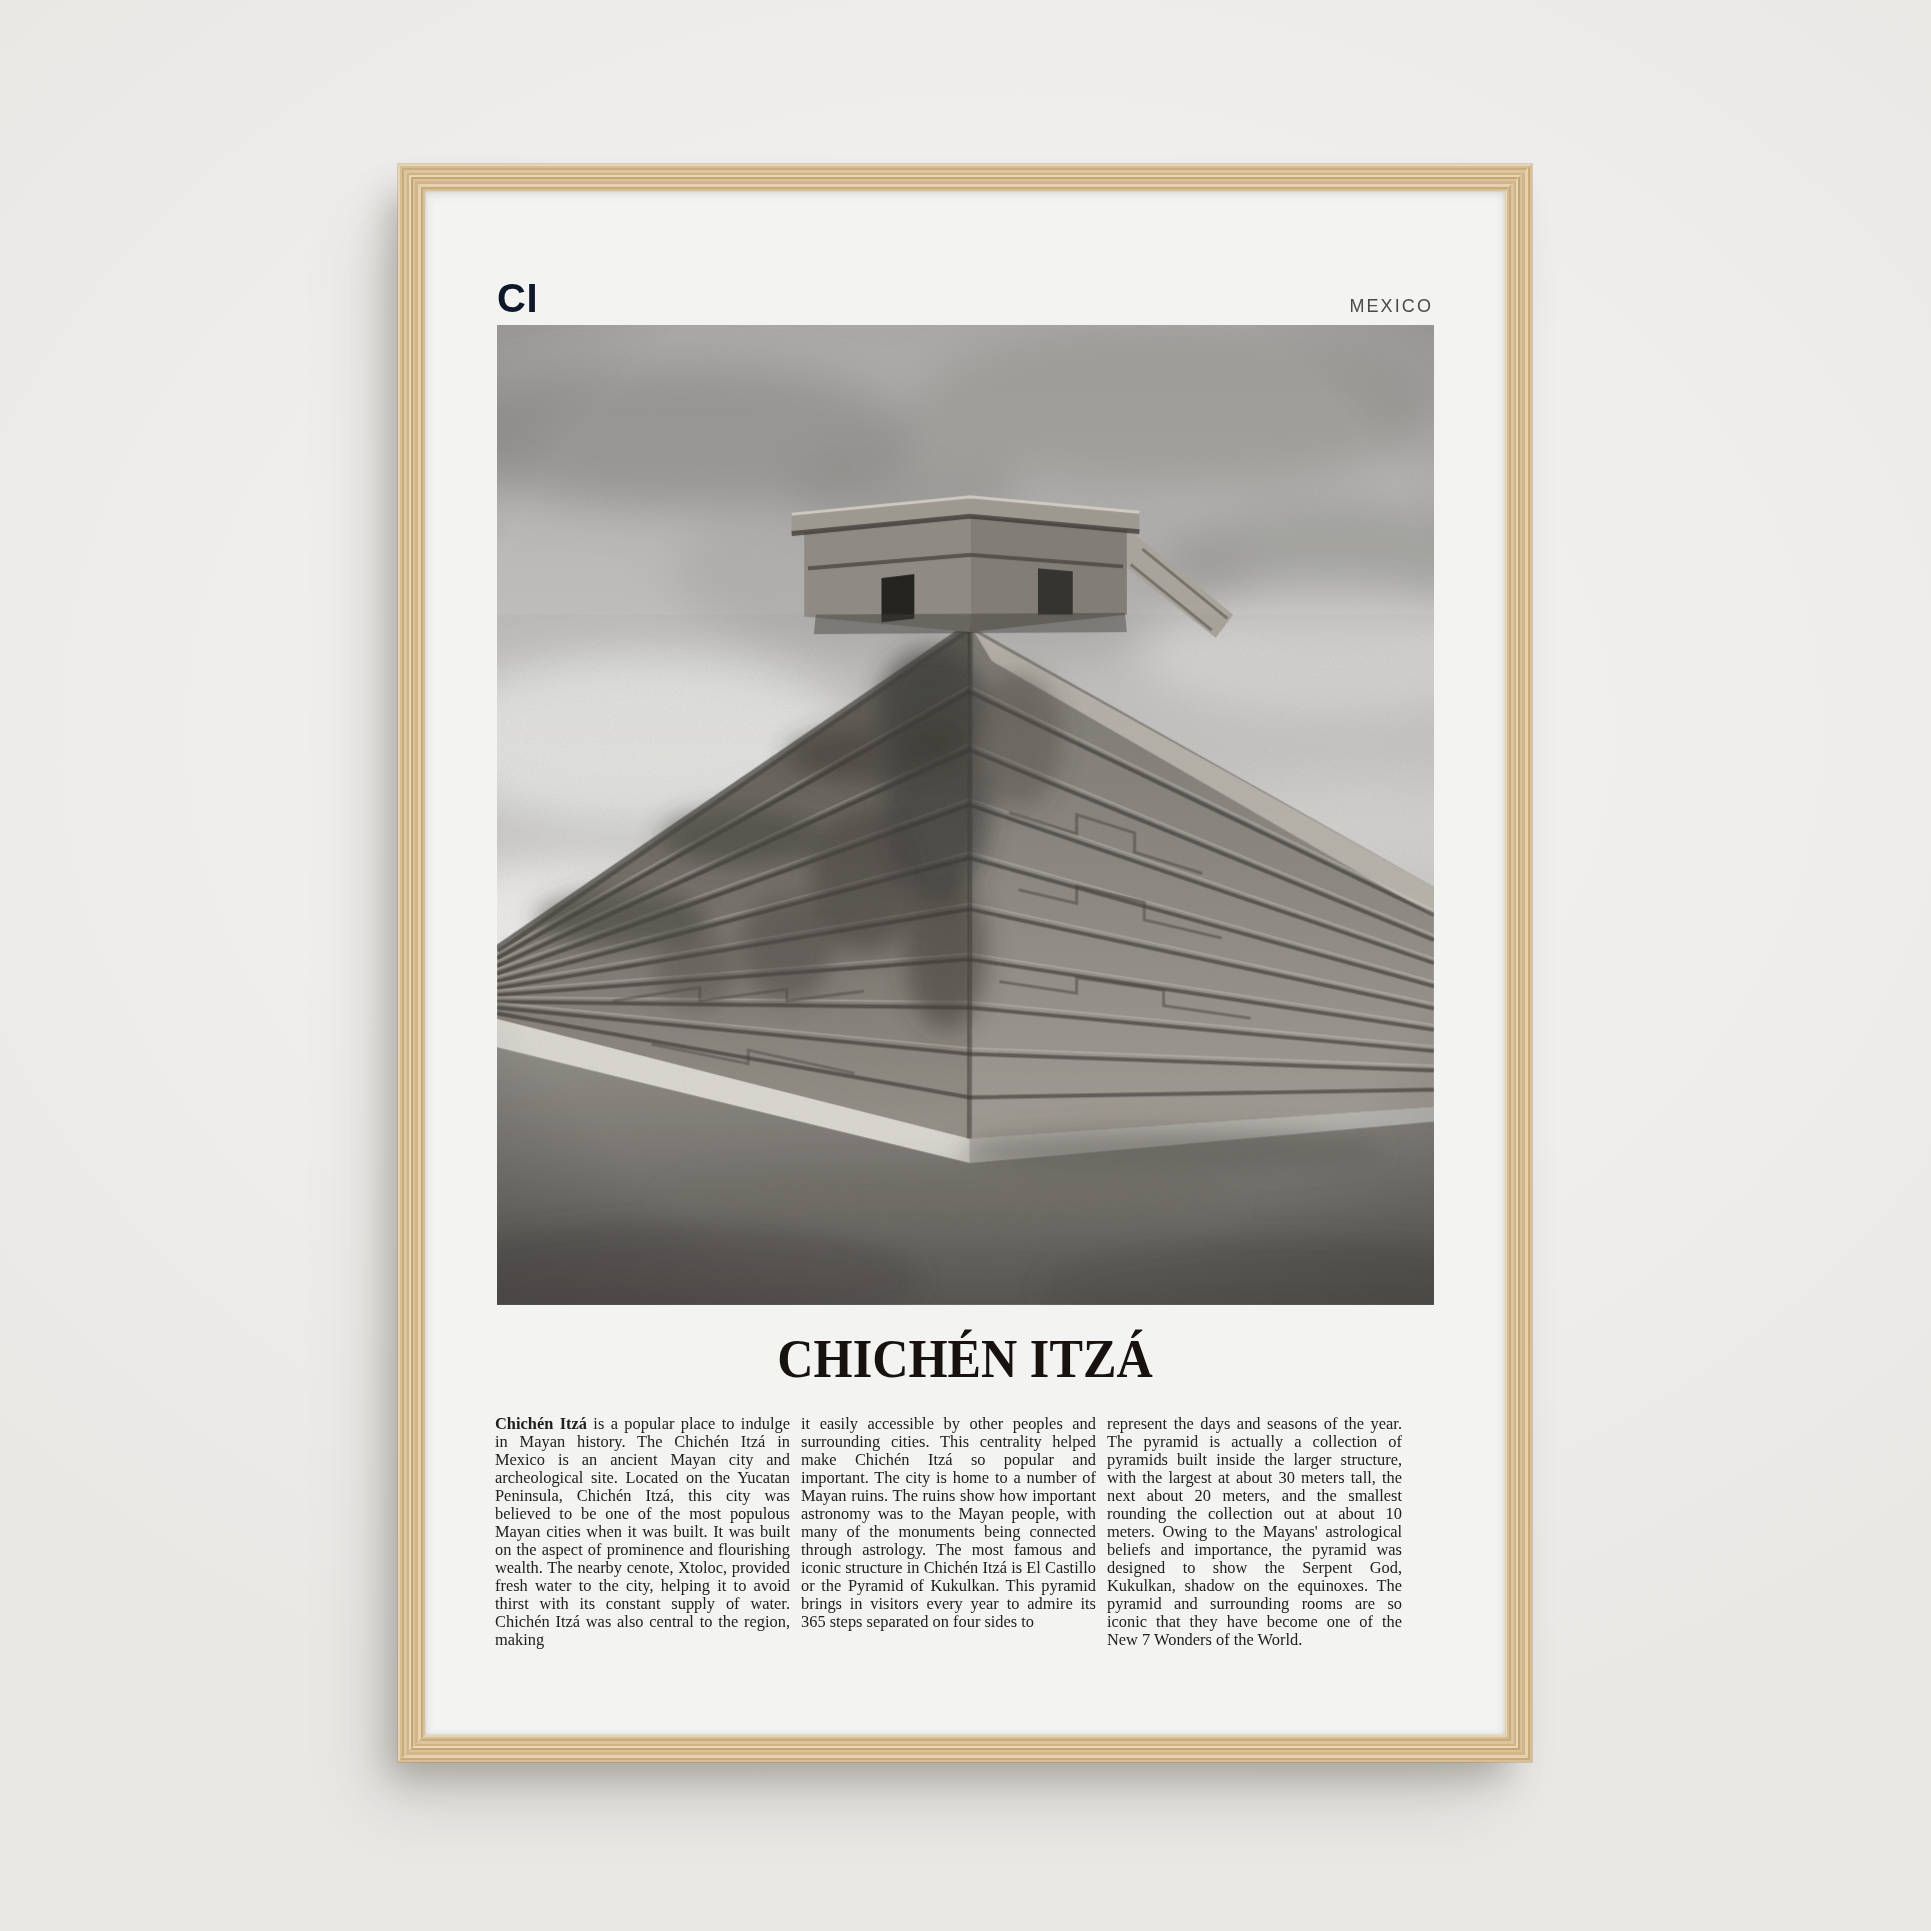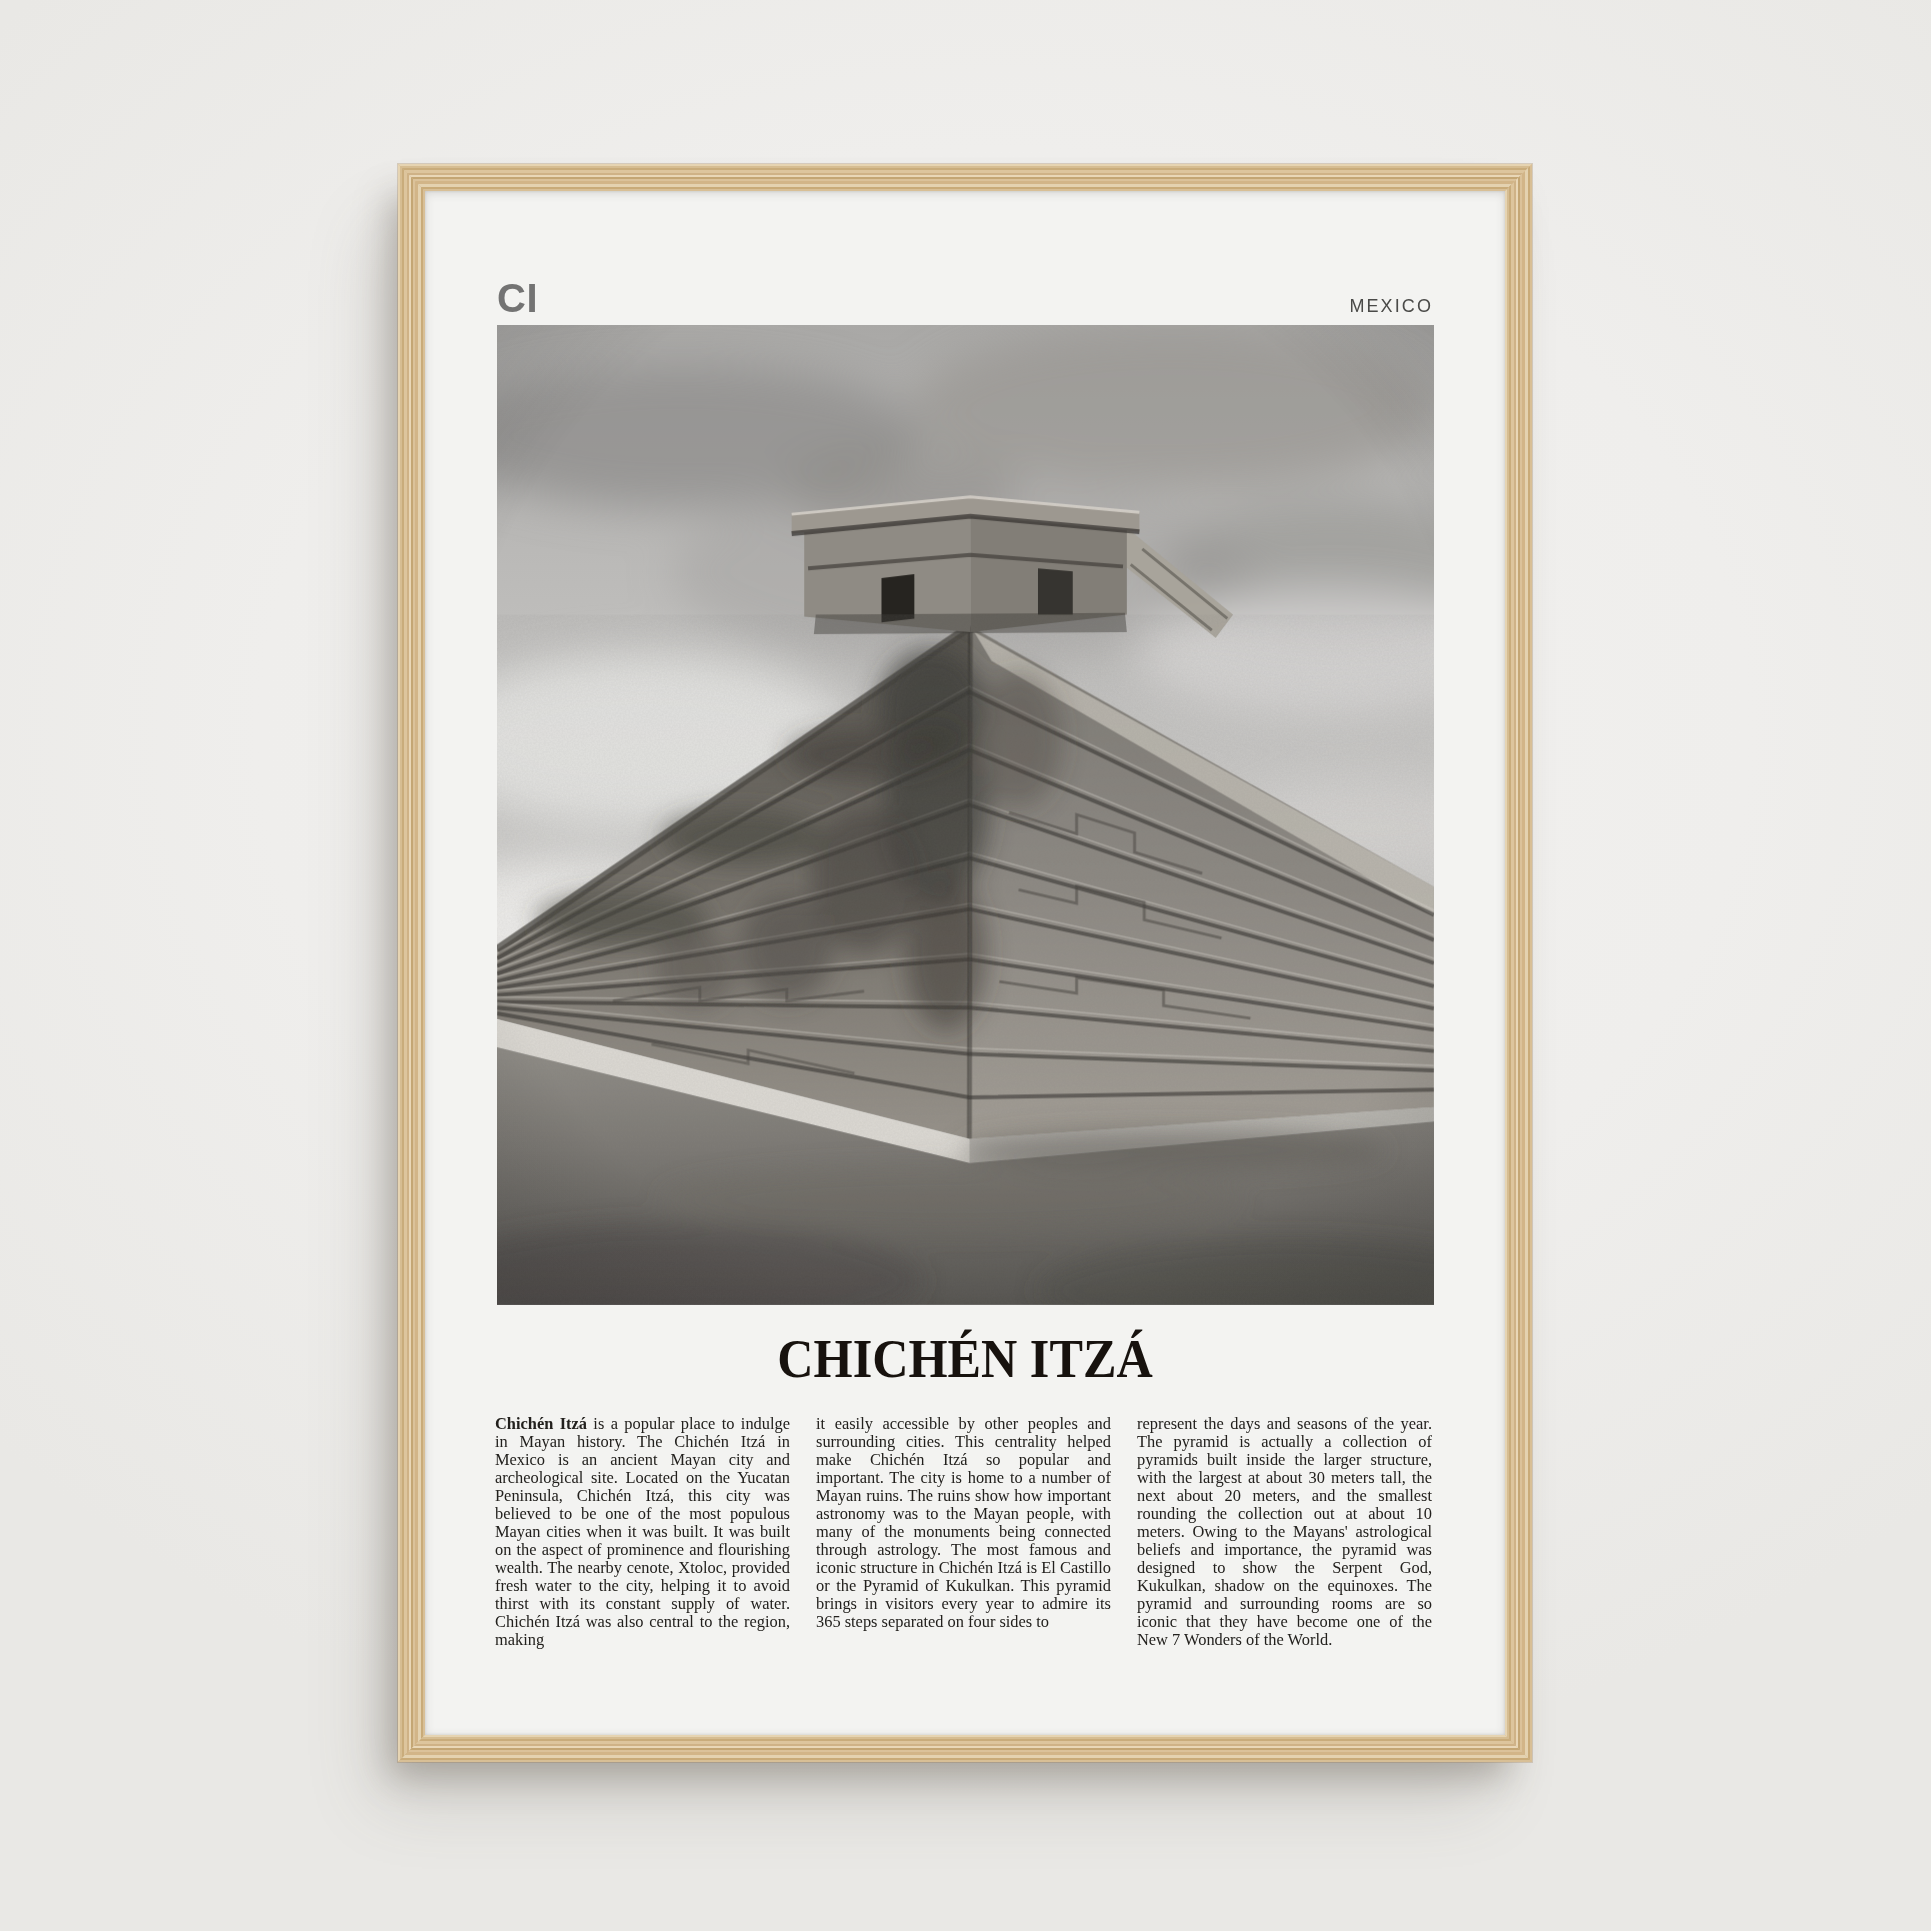--- a/index.html
+++ b/index.html
@@ -52,21 +52,21 @@
   .paper{
     position:absolute;left:27px;top:27px;width:1080px;height:1544px;
     background:#f3f3f1;
     box-shadow:inset 0 1.9px 9.7px rgba(70,64,54,.16), inset 0 0 2.9px rgba(70,64,54,.18);
   }
   .poster-header{
     position:absolute;left:72px;right:72px;top:85px;
     display:flex;justify-content:space-between;align-items:baseline;
   }
   .initials{
-    font-weight:bold;font-size:40px;letter-spacing:0.5px;color:#737373;
+    font-weight:bold;font-size:40px;letter-spacing:0.5px;color:#0f172a;
     font-family:"Liberation Sans", sans-serif;
   }
   .country{
     font-size:18px;letter-spacing:2.1px;color:#4a4a48;font-weight:normal;
   }
   .photo{
     position:absolute;left:72px;top:134px;width:937px;height:980px;
     background:#c4c3c1;overflow:hidden;
   }
   .photo svg{display:block;width:100%;height:100%;}
@@ -75,21 +75,21 @@
     text-align:center;
     font-family:"Liberation Serif", serif;
     font-weight:bold;font-size:54px;color:#1716143;
     color:#17120e;
     transform:scaleX(.93);
     letter-spacing:0px;
     white-space:nowrap;
   }
   .columns{
     position:absolute;left:70px;top:1224px;width:938px;
-    display:flex;gap:26px;
+    display:flex;gap:11px;
     font-family:"Liberation Serif", serif;
     font-size:16.4px;line-height:18px;color:#22201d;
     text-align:justify;
   }
   .col{width:295px;}
   .col b{font-weight:bold;}
 </style>
 </head>
 <body>
 

